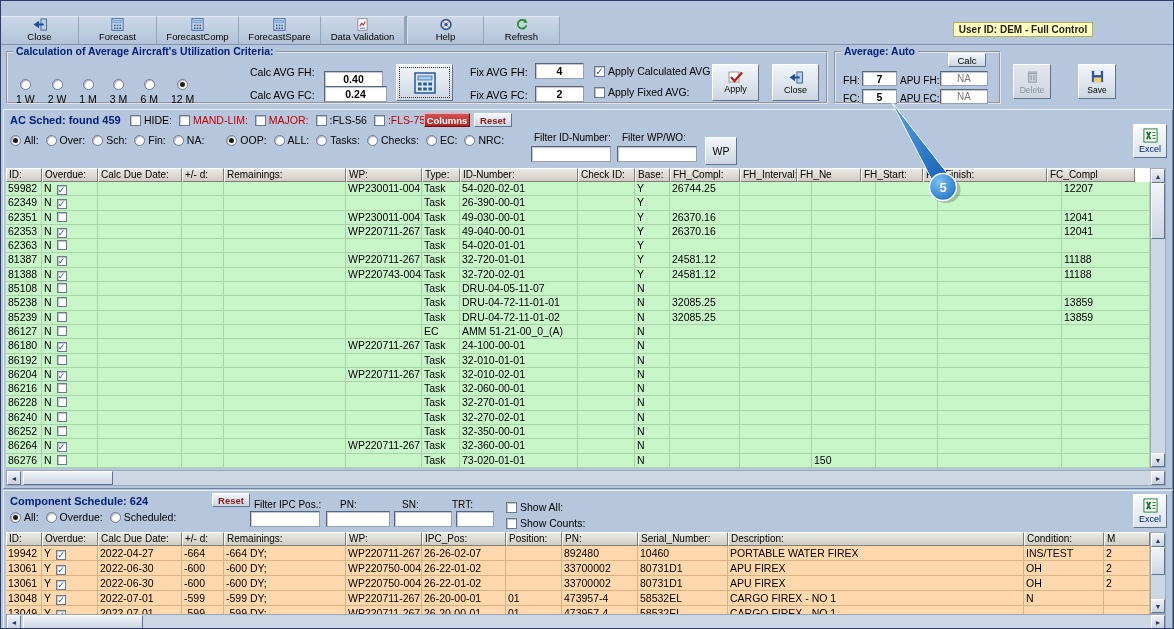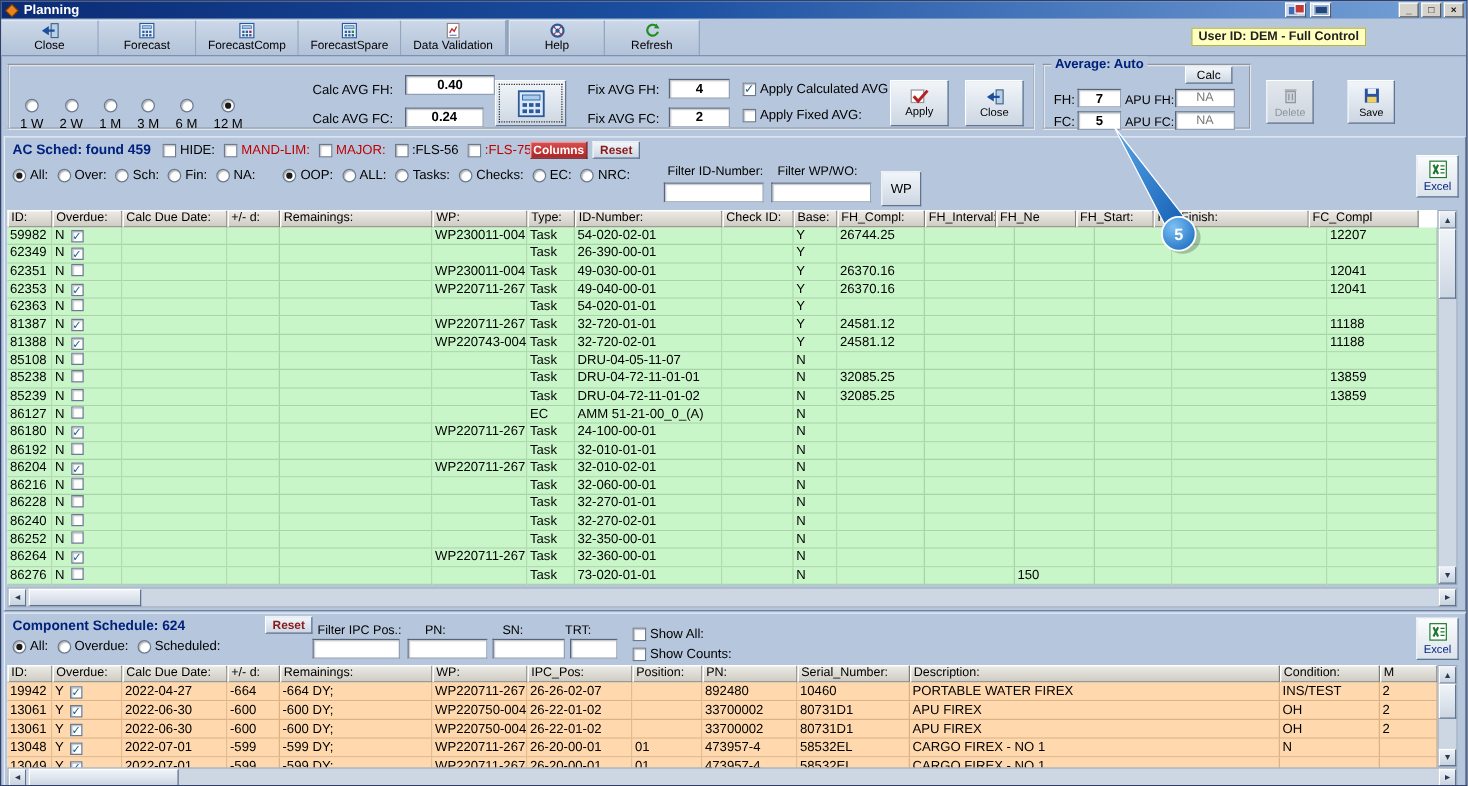--- a/index.html
+++ b/index.html
@@ -90,45 +90,20 @@
     border-color:#fff #5f7490 #5f7490 #fff;}
   .thumb.v{left:0;right:0;top:0;}
   .thumb.h{top:0;bottom:0;left:2px;}
   .callout{position:absolute;z-index:50;pointer-events:none;}
 </style>
 </head>
 <body>
 
 <div class="win">
 
-  <div class="titlebar">
-    <svg class="appicon" width="11" height="11" viewBox="0 0 11 11">
-      <polygon points="5.5,0.5 10.5,5.5 5.5,10.5 0.5,5.5" fill="#e88420" stroke="#7a3a00"></polygon>
-    </svg>
-    <span>Planning</span>
-    <div class="tbicons">
-      <span class="tbic">
-        <svg width="14" height="10" viewBox="0 0 14 10">
-            <rect x="0.5" y="2" width="8" height="7" fill="#3a6ab8" stroke="#dce6f4"></rect>
-            <rect x="6" y="0.5" width="7.5" height="7" fill="#c03a3a" stroke="#fff"></rect>
-          </svg>
-      </span>
-      <span class="tbic">
-        <svg width="14" height="10" viewBox="0 0 14 10">
-            <rect x="0.5" y="0.5" width="13" height="9" fill="#9ab4d8" stroke="#fff"></rect>
-            <rect x="2.5" y="2.5" width="9" height="5" fill="#24457c"></rect>
-          </svg>
-      </span>
-    </div>
-    <div class="winbtns">
-      <span class="wbtn">_</span>
-      <span class="wbtn">□</span>
-      <span class="wbtn">×</span>
-    </div>
-  </div>
 
   <div class="toolbar">
     <div class="tbtn" style="width:78px;">
       <svg width="16" height="13" viewBox="0 0 16 14">
           <rect x="9" y="1" width="6" height="12" fill="#b8d0e8" stroke="#46628a"></rect>
           <polygon points="1,7 7,3 7,6 12,6 12,8 7,8 7,11" fill="#1a4f9c"></polygon>
         </svg>
       <span class="tlab">Close</span>
     </div>
     <div class="tbtn" style="width:78px;">
@@ -194,20 +169,21 @@
       <svg width="14" height="13" viewBox="0 0 16 14">
           <path d="M13 8a5 5 0 1 1-2-5.5" stroke="#1f8f1f" stroke-width="2" fill="none"></path>
           <polygon points="11.5,0.5 14.5,5 9.5,4.8" fill="#1f8f1f"></polygon>
         </svg>
       <span class="tlab">Refresh</span>
     </div>
     <div class="userbox">User ID: DEM - Full Control</div>
   </div>
 
   <div class="group" style="left:5px;top:50px;width:822px;height:53px;">
+    <span class="gtitle">Calculation of Average Aircraft's Utilization Criteria:</span>
     <div class="hrow" id="period-radios" style="left:8px;top:26px;">
         <span class="ritem">
           <span class="rb"></span>
           <span>1 W</span>
         </span>
         <span class="ritem">
           <span class="rb"></span>
           <span>2 W</span>
         </span>
         <span class="ritem">
@@ -221,21 +197,21 @@
         <span class="ritem">
           <span class="rb"></span>
           <span>6 M</span>
         </span>
         <span class="ritem">
           <span class="rb sel"></span>
           <span>12 M</span>
         </span>
       </div>
     <span class="lab" style="left:242px;top:13px;">Calc AVG FH:</span>
-    <div class="field num" style="left:316px;top:7px;width:72px;">0.40</div>
+    <div class="field num" style="left:316px;top:18px;width:59px;">0.40</div>
     <span class="lab" style="left:242px;top:36px;">Calc AVG FC:</span>
     <div class="field num" style="left:316px;top:33px;width:63px;">0.24</div>
     <div class="btn calcbtn" style="left:388px;top:11px;width:57px;height:37px;">
       <svg width="22" height="22" viewBox="0 0 22 22">
           <rect x="1" y="1" width="20" height="20" fill="#dce8f8" stroke="#2a5a9a" stroke-width="1.5"></rect>
           <rect x="4" y="4" width="14" height="4" fill="#aaccee" stroke="#2a5a9a" stroke-width="0.7"></rect>
           <rect x="4" y="10.5" width="3.6" height="3" fill="#2a5a9a"></rect>
           <rect x="9.2" y="10.5" width="3.6" height="3" fill="#2a5a9a"></rect>
           <rect x="14.4" y="10.5" width="3.6" height="3" fill="#2a5a9a"></rect>
           <rect x="4" y="15.5" width="3.6" height="3" fill="#2a5a9a"></rect>

